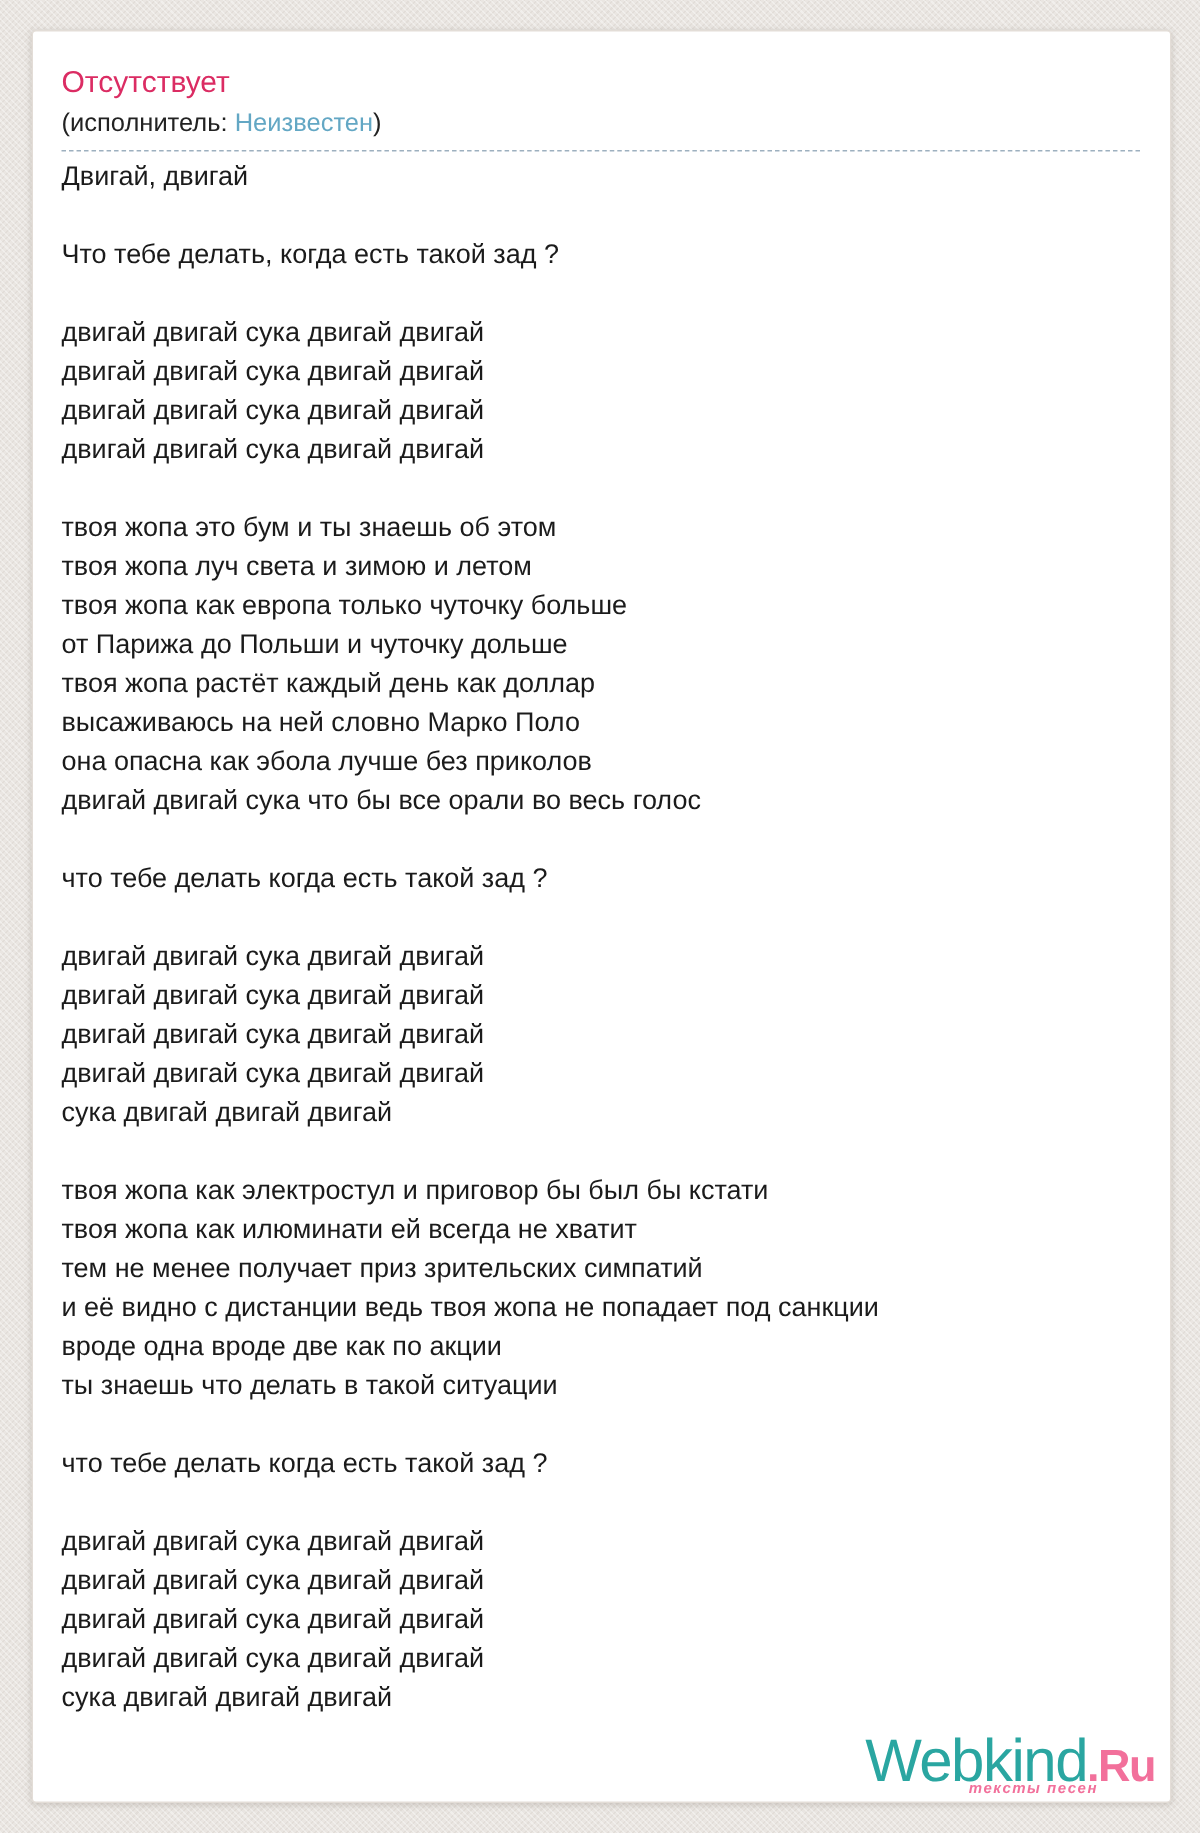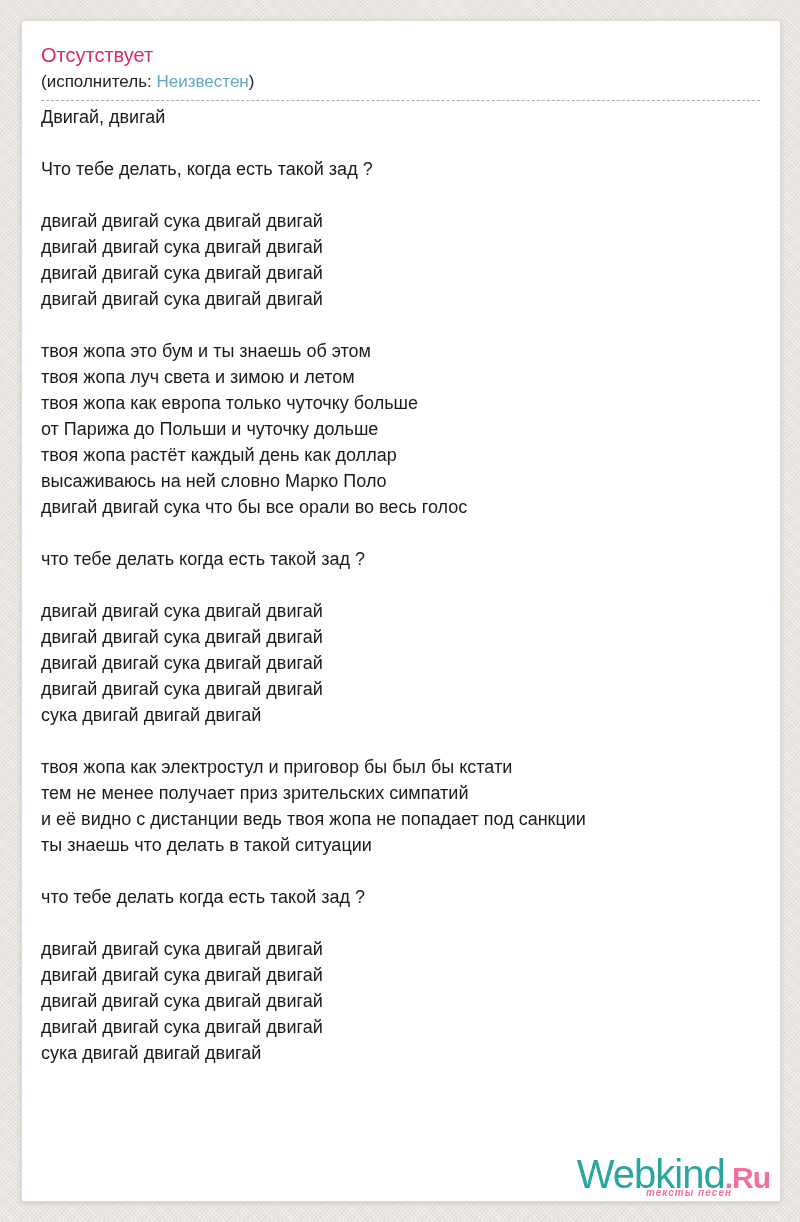--- a/index.html
+++ b/index.html
@@ -121,36 +121,39 @@
         <div class="line">двигай двигай сука двигай двигай</div>
         <div class="line">двигай двигай сука двигай двигай</div>
       </div>
       <div class="stanza">
         <div class="line">твоя жопа это бум и ты знаешь об этом</div>
         <div class="line">твоя жопа луч света и зимою и летом</div>
         <div class="line">твоя жопа как европа только чуточку больше</div>
         <div class="line">от Парижа до Польши и чуточку дольше</div>
         <div class="line">твоя жопа растёт каждый день как доллар</div>
         <div class="line">высаживаюсь на ней словно Марко Поло</div>
+        <div class="line">она опасна как эбола лучше без приколов</div>
         <div class="line">двигай двигай сука что бы все орали во весь голос</div>
       </div>
       <div class="stanza">
         <div class="line">что тебе делать когда есть такой зад ?</div>
       </div>
       <div class="stanza">
         <div class="line">двигай двигай сука двигай двигай</div>
         <div class="line">двигай двигай сука двигай двигай</div>
         <div class="line">двигай двигай сука двигай двигай</div>
         <div class="line">двигай двигай сука двигай двигай</div>
         <div class="line">сука двигай двигай двигай</div>
       </div>
       <div class="stanza">
         <div class="line">твоя жопа как электростул и приговор бы был бы кстати</div>
+        <div class="line">твоя жопа как илюминати ей всегда не хватит</div>
         <div class="line">тем не менее получает приз зрительских симпатий</div>
         <div class="line">и её видно с дистанции ведь твоя жопа не попадает под санкции</div>
+        <div class="line">вроде одна вроде две как по акции</div>
         <div class="line">ты знаешь что делать в такой ситуации</div>
       </div>
       <div class="stanza">
         <div class="line">что тебе делать когда есть такой зад ?</div>
       </div>
       <div class="stanza">
         <div class="line">двигай двигай сука двигай двигай</div>
         <div class="line">двигай двигай сука двигай двигай</div>
         <div class="line">двигай двигай сука двигай двигай</div>
         <div class="line">двигай двигай сука двигай двигай</div>

